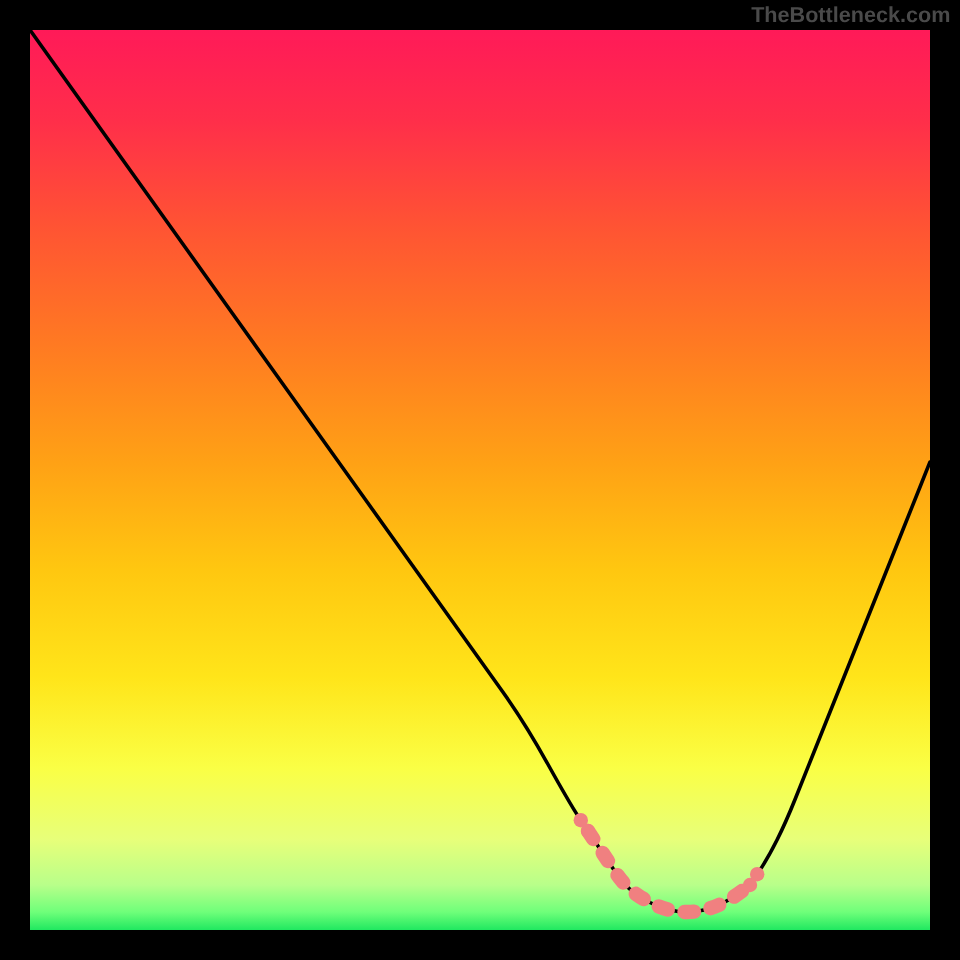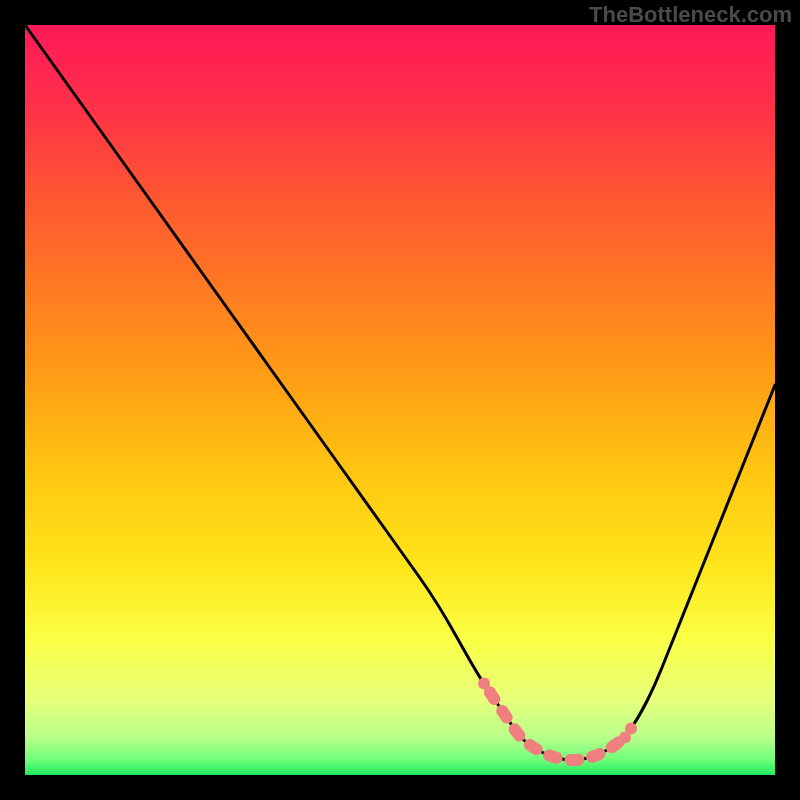--- a/index.html
+++ b/index.html
@@ -8,21 +8,21 @@
     width: 800px;
     height: 800px;
     background: #000;
     overflow: hidden;
   }
   .watermark {
     position: absolute;
     top: 2px;
     right: 8px;
     font-family: Arial, Helvetica, sans-serif;
-    font-size: 22px;
+    font-size: 18px;
     font-weight: bold;
     color: #4a4a4a;
     z-index: 10;
   }
   .frame {
     position: absolute;
     left: 25px;
     top: 25px;
     width: 750px;
     height: 750px;

